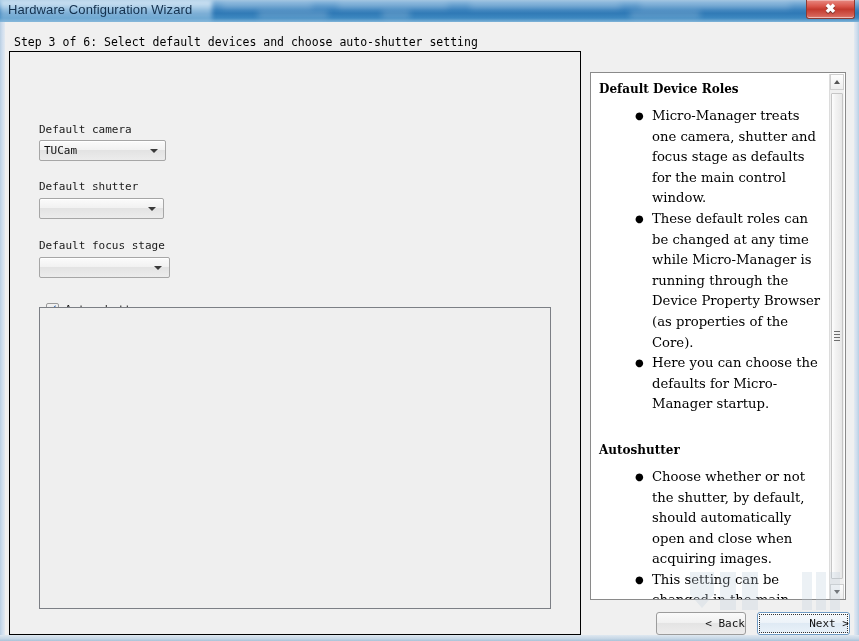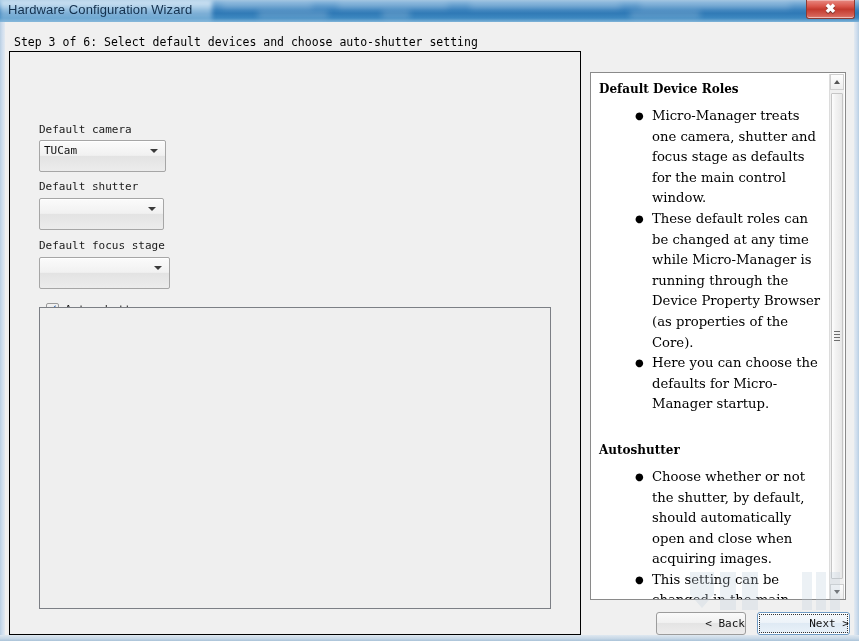--- a/index.html
+++ b/index.html
@@ -148,21 +148,21 @@
   .field-label {
     position: absolute;
     font-family: "DejaVu Sans Mono", monospace;
     font-size: 11px;
     color: #1a1a1a;
     white-space: nowrap;
   }
 
   .combo {
     position: absolute;
-    height: 32px;
+    height: 21px;
     box-sizing: border-box;
     border: 1px solid #a6a6a6;
     border-radius: 2px;
     background: linear-gradient(to bottom, #fbfbfb 0%, #f1f1f1 48%, #e3e3e3 50%, #ececec 100%);
     box-shadow: inset 0 1px 0 rgba(255,255,255,0.9);
     cursor: pointer;
   }
   .combo .combo-text {
     position: absolute;
     left: 4px;

